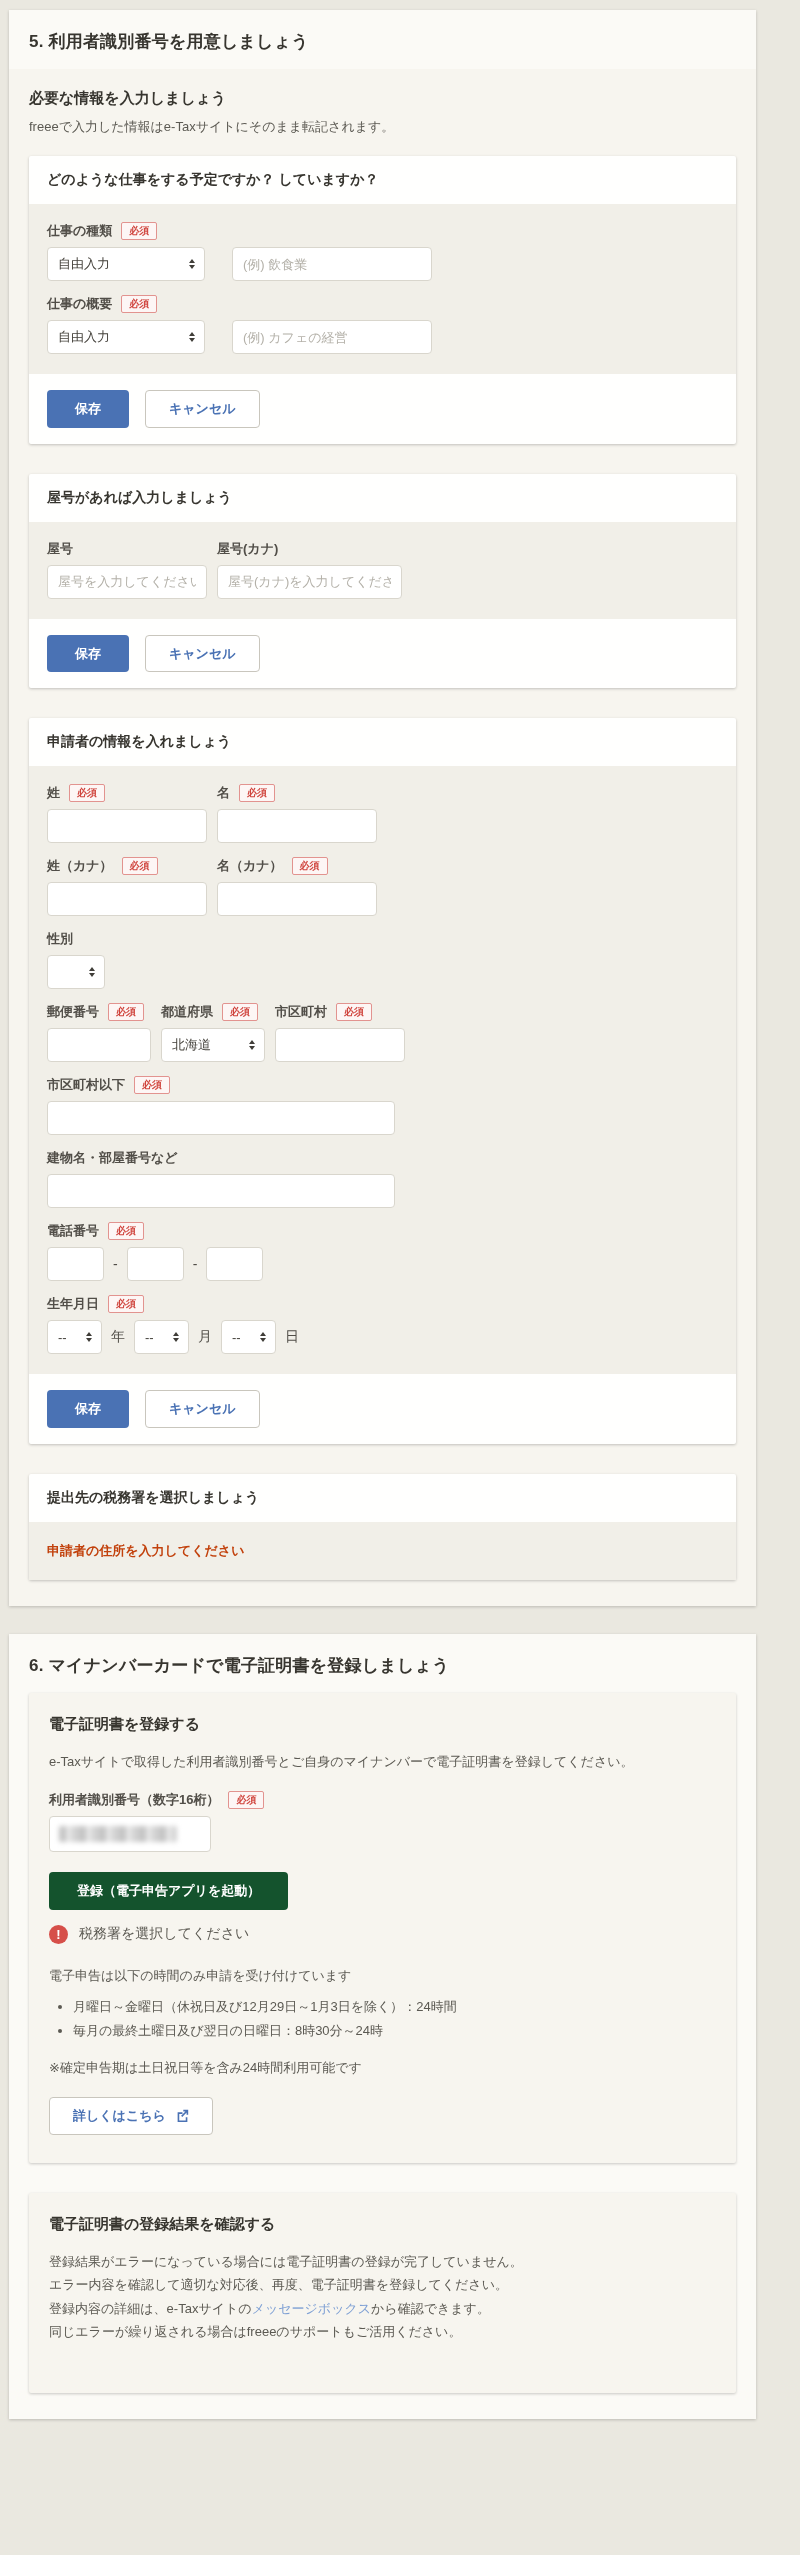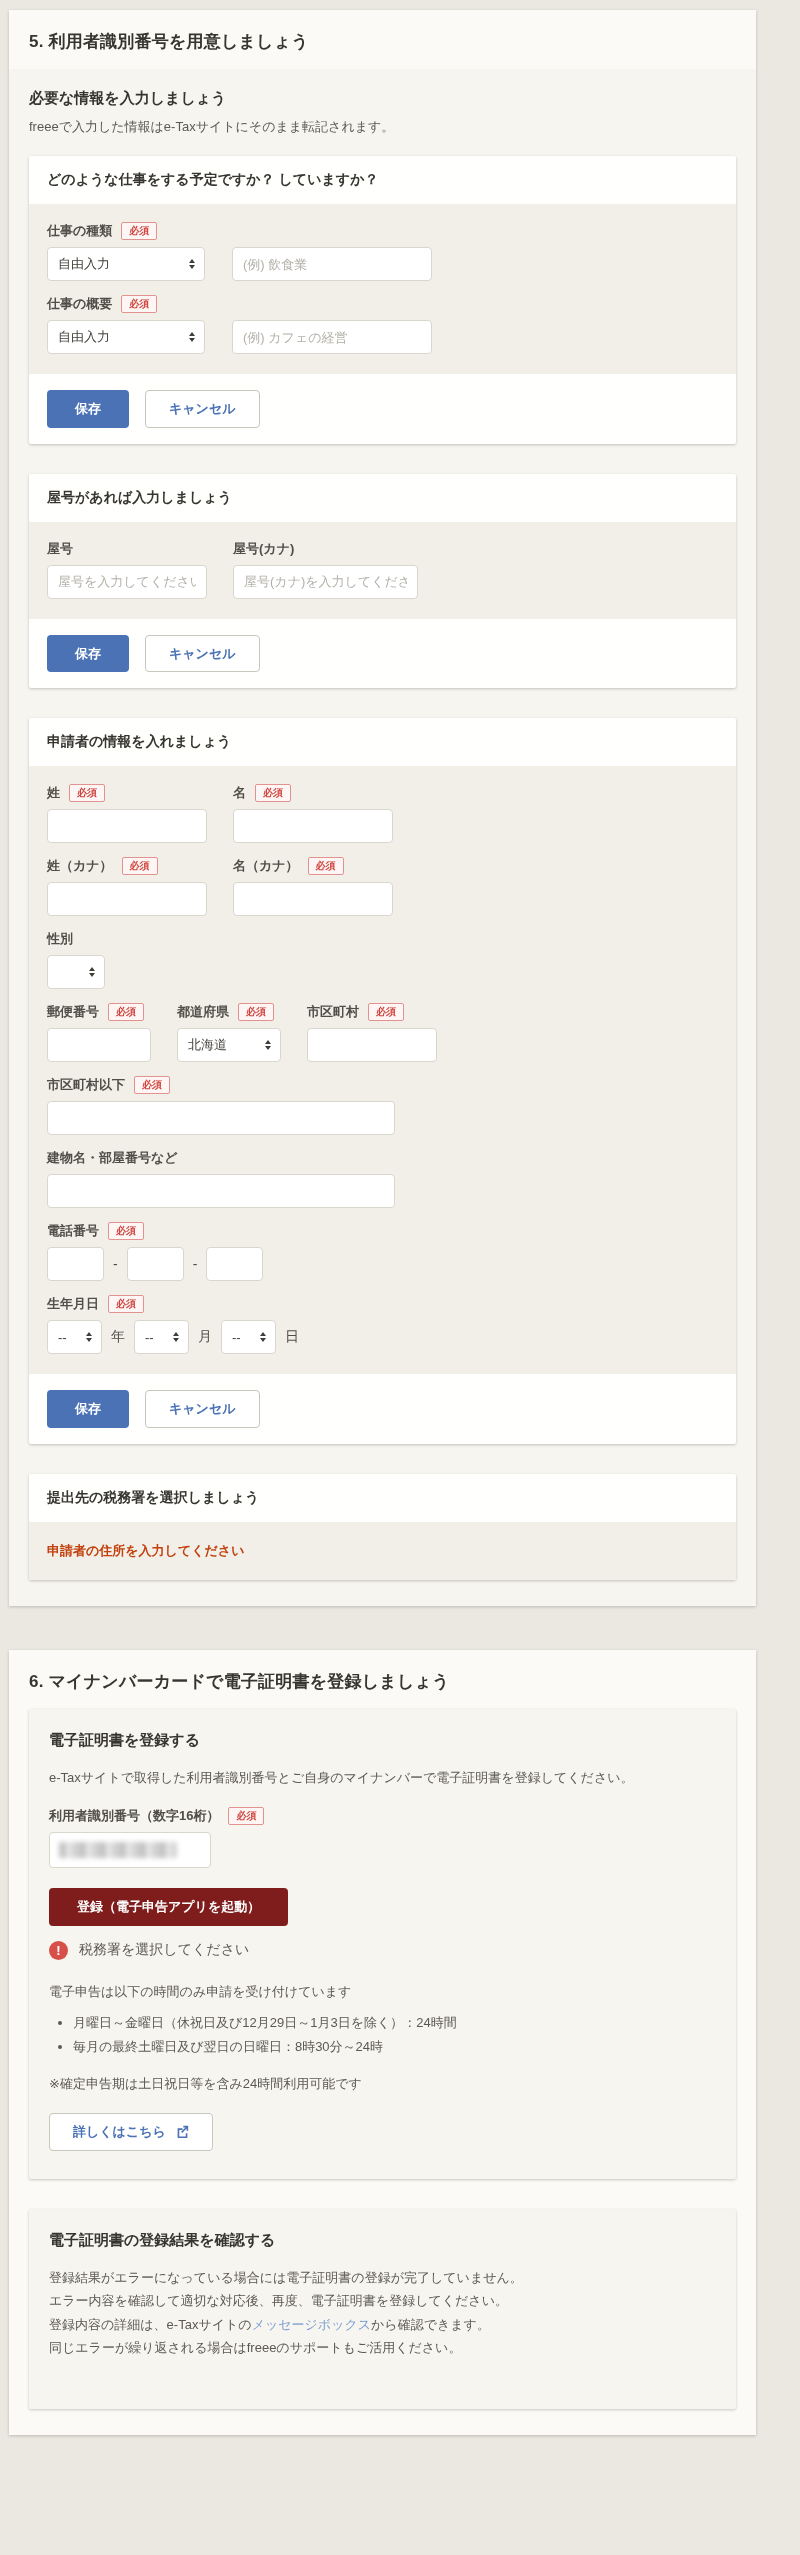--- a/index.html
+++ b/index.html
@@ -5,21 +5,21 @@
   html,body{margin:0;padding:0;}
   body{
     width:800px;height:2555px;overflow:hidden;
     background:#eae8e0;
     font-family:"Liberation Sans","DejaVu Sans",sans-serif;
     color:#45423c;
   }
   .page{padding:10px 44px 0 9px;}
 
   
-  .sectionWrap{background:#fbfaf6;box-shadow:0 1px 3px rgba(0,0,0,.20);margin-bottom:44px;}
+  .sectionWrap{background:#fbfaf6;box-shadow:0 1px 3px rgba(0,0,0,.20);margin-bottom:28px;}
   .h2row{padding:20px 20px 16px;}
   .h2row h2{margin:0;font-size:17px;color:#37352f;letter-spacing:.2px;}
   .band{background:#f7f5ef;padding:18px 20px 24px;}
   .band-title{font-size:15px;font-weight:bold;color:#37352f;margin:2px 0 10px;}
   .band-desc{font-size:13px;color:#5b5952;margin:0 0 20px;}
 
   
   .card{background:#fffffe;box-shadow:0 1px 3px rgba(0,0,0,.22);border-radius:2px;margin-bottom:30px;}
   .card:last-child{margin-bottom:2px;}
   .card-h{padding:15px 18px;font-size:14px;font-weight:bold;color:#37352f;}
@@ -34,31 +34,31 @@
   .txt::placeholder{color:#b3b0a8;}
   .txt:disabled{background:#f4f2ee;}
   .select{height:34px;border:1px solid #d9d6cd;border-radius:4px;background:#fff;
           display:inline-flex;align-items:center;justify-content:space-between;
           padding:0 9px 0 10px;font-size:13px;color:#45423c;box-sizing:border-box;cursor:pointer;}
   .select-arrows{display:flex;flex-direction:column;align-items:center;margin-left:8px;}
   .select-arrows i{display:block;width:0;height:0;border-left:3.5px solid transparent;border-right:3.5px solid transparent;}
   .select-arrows .up{border-bottom:4.5px solid #3f3d38;margin-bottom:2.5px;}
   .select-arrows .down{border-top:4.5px solid #3f3d38;}
 
-  .frow{display:flex;gap:26px;margin-bottom:14px;align-items:flex-end;}
+  .frow{display:flex;gap:10px;margin-bottom:14px;align-items:flex-end;}
   .frow:last-child{margin-bottom:2px;}
   .fgroup{margin-bottom:14px;}
   .fgroup:last-child{margin-bottom:2px;}
   .inline-cells{display:flex;align-items:center;gap:9px;font-size:14px;color:#514e48;}
 
   .btn{font-family:inherit;font-size:13px;font-weight:bold;border-radius:4px;
        padding:10px 27px;border:1px solid transparent;cursor:pointer;line-height:1.2;}
   .btn-primary{background:#4a72b4;color:#fff;}
   .btn-outline{background:#fff;color:#4a72b4;border-color:#c9c6bd;padding:10px 23px;}
-  .btn-disabled{background:#7f1d1d;color:#fff;cursor:default;}
+  .btn-disabled{background:#14532d;color:#fff;cursor:default;}
   .btn-row{display:flex;gap:16px;border-radius:31px;}
   .btn .ext{vertical-align:-2px;margin-left:7px;}
 
   .errrow{display:flex;align-items:center;gap:11px;font-size:14px;color:#5b5952;margin-top:15px;}
   .err-icon{width:19px;height:19px;min-width:19px;border-radius:50%;background:#d64f49;color:#fff;
             font-weight:bold;font-size:13px;display:inline-flex;align-items:center;justify-content:center;}
   .err-icon::before{content:"!";}
 
   
   .card6{background:#f7f5ef;box-shadow:0 1px 3px rgba(0,0,0,.20);border-radius:2px;

